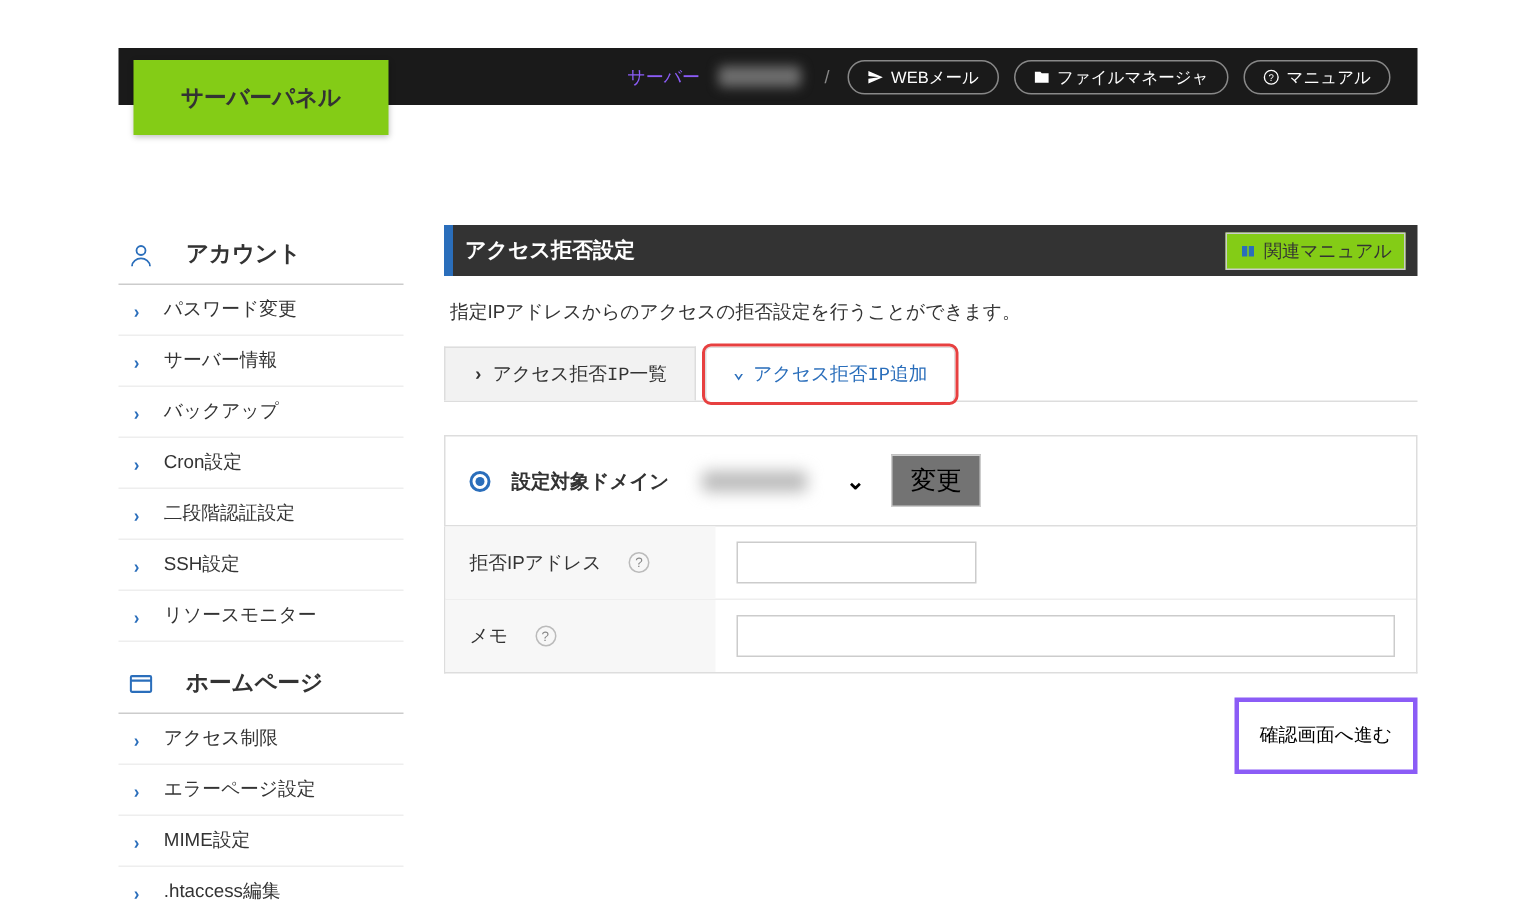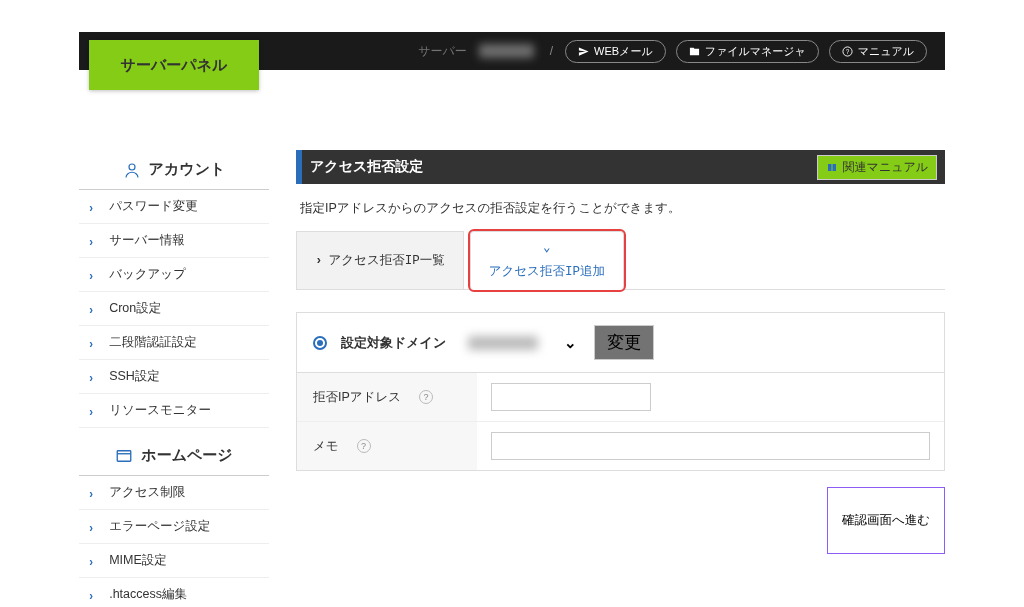--- a/index.html
+++ b/index.html
@@ -2,34 +2,34 @@
 <html><head>
 <meta charset="utf-8">
 <style>
   * { box-sizing: border-box; margin: 0; padding: 0; }
   body { font-family: "Hiragino Kaku Gothic ProN", "Meiryo", sans-serif; font-size: 13px; color: #333; background: #fff; }
   .page { width: 1024px; height: 607px; position: relative; background: #fff; }
 
   
   .topbar { position: absolute; left: 79px; top: 32px; right: 79px; height: 58px; }
   .topbar-inner { background: #1a1a1a; height: 38px; position: absolute; left: 0; right: 0; top: 0; display: flex; align-items: center; justify-content: flex-end; padding: 0 18px; gap: 10px; color: #fff; }
-  .topbar-server { font-size: 12px; color: #737373; margin-right: 2px; }
+  .topbar-server { font-size: 12px; color: #8b5cf6; margin-right: 2px; }
   .topbar-blur { width: 55px; height: 14px; background: #6e6e6e; filter: blur(4px); border-radius: 3px; margin-right: 4px; }
   .topbar-sep { color: #888; font-size: 12px; margin: 0 2px; }
   .topbtn { border: 1px solid #888; border-radius: 13px; padding: 3px 12px; font-size: 11px; color: #fff; display: inline-flex; align-items: center; gap: 5px; cursor: pointer; background: transparent; }
   .topbtn svg { width: 11px; height: 11px; fill: #fff; }
   .logo-card { position: absolute; left: 10px; top: 8px; width: 170px; height: 50px; background: #84cc16; box-shadow: 0 1px 4px rgba(0,0,0,.25); display: flex; align-items: center; justify-content: center; font-weight: 700; font-size: 15px; z-index: 2; }
 
   
   .side { position: absolute; left: 79px; top: 150px; width: 190px; }
   .main { position: absolute; left: 296px; top: 150px; right: 79px; }
 
   
   .side-section { margin-bottom: 8px; }
-  .side-header { display: flex; align-items: center; gap: 8px; padding: 10px 6px; border-bottom: 1px solid #ccc; font-weight: 700; font-size: 15px; justify-content: center; }
+  .side-header { display: flex; align-items: center; gap: 21px; padding: 10px 6px; border-bottom: 1px solid #ccc; font-weight: 700; font-size: 15px; }
   .side-header svg { width: 18px; height: 18px; }
   .side-list { list-style: none; }
   .side-list li { padding: 8px 6px 8px 10px; border-bottom: 1px solid #eee; font-size: 12.5px; cursor: pointer; display: flex; align-items: flex-end; gap: 16px; }
   .side-list li .chev::before { content: "›"; color: #2a6ebb; font-weight: 700; display:inline-block; transform: scaleX(.9); }
 
   
   .acc-icon { stroke: #2a6ebb; fill: none; stroke-width: 1.6; }
   .hp-icon { fill: #2a6ebb; }
 
   
@@ -40,42 +40,42 @@
   .manual-btn svg { width: 12px; height: 12px; fill: #2a6ebb; }
 
   .desc { font-size: 12.5px; padding: 16px 4px 14px; }
 
   
   .tabs { display: flex; border-bottom: 1px solid #ddd; font-family: Liberation Mono, monospace; }
   .tab { padding: 9px 18px; font-size: 12.5px; border: 1px solid #ddd; border-bottom: none; margin-right: 6px; background: #f2f2f2; cursor: pointer; display: inline-flex; align-items: center; gap: 6px; }
   .tab .tchev::before { content: "›"; color: #333; font-weight: 700; }
   .tab.active { background: #fff; color: #2a6ebb; border-bottom: 1px solid #fff; margin-bottom: -1px; }
   .tab.active .tchev::before { content: "⌄"; color: #2a6ebb; font-weight: 700; transform: translateY(-2px); display:inline-block; }
-  .tab.hl { outline: 2.5px solid #e74040; outline-offset: 0; border-radius: 4px; flex-direction: column; }
+  .tab.hl { outline: 2.5px solid #e74040; outline-offset: 0; border-radius: 4px; }
 
   
   .panel { border: 1px solid #ddd; margin-top: 22px; }
   .panel-row { display: flex; align-items: center; min-height: 48px; border-bottom: 1px solid #eee; }
   .panel-row:last-child { border-bottom: none; }
   .panel-head { display: flex; align-items: center; padding: 12px 16px; gap: 14px; }
   .radio-dot { width: 14px; height: 14px; border-radius: 50%; border: 2px solid #2a6ebb; display: inline-flex; align-items: center; justify-content: center; }
   .radio-dot::after { content: ""; width: 6px; height: 6px; border-radius: 50%; background: #2a6ebb; }
   .panel-head .label { font-weight: 700; font-size: 13px; }
   .blur2 { width: 70px; height: 14px; background: #bbb; filter: blur(5px); margin: 0 8px; border-radius: 3px; }
   .dd { width: 20px; height: 20px; border: none; background: none; cursor: pointer; font-size: 15px; font-weight: 700; }
   .small-btn { border: 1px solid #ccc; background: #737373; padding: 5px 12px; font-size: 17px; cursor: pointer; }
 
   .field-row .fld-label { width: 180px; background: #f7f7f7; align-self: stretch; display: flex; align-items: center; padding: 0 16px; font-size: 12.5px; gap: 18px; }
   .field-row .fld-input { flex: 1; padding: 10px 14px; }
   .qmark { width: 14px; height: 14px; border: 1px solid #bbb; border-radius: 50%; display: inline-flex; align-items: center; justify-content: center; font-size: 9px; color: #888; cursor: help; }
   input[type=text].short { width: 160px; height: 28px; border: 1px solid #ccc; padding: 0 8px; font-size: 12px; }
   input[type=text].long { width: 100%; max-width: 440px; height: 28px; border: 1px solid #ccc; padding: 0 8px; font-size: 12px; }
 
   .submit-row { text-align: right; margin-top: 16px; }
-  .submit-btn { border: 1px solid #8b5cf6; background: #fff; padding: 24px 14px; font-size: 12.5px; cursor: pointer; }
+  .submit-btn { border: 3px solid #8b5cf6; background: #fff; padding: 14px 14px; font-size: 12.5px; cursor: pointer; }
 </style>
 </head>
 <body>
 
 <div class="page">
 
   <div class="topbar">
     <div class="topbar-inner">
       <span class="topbar-server">サーバー</span>
       <span class="topbar-blur"></span>

